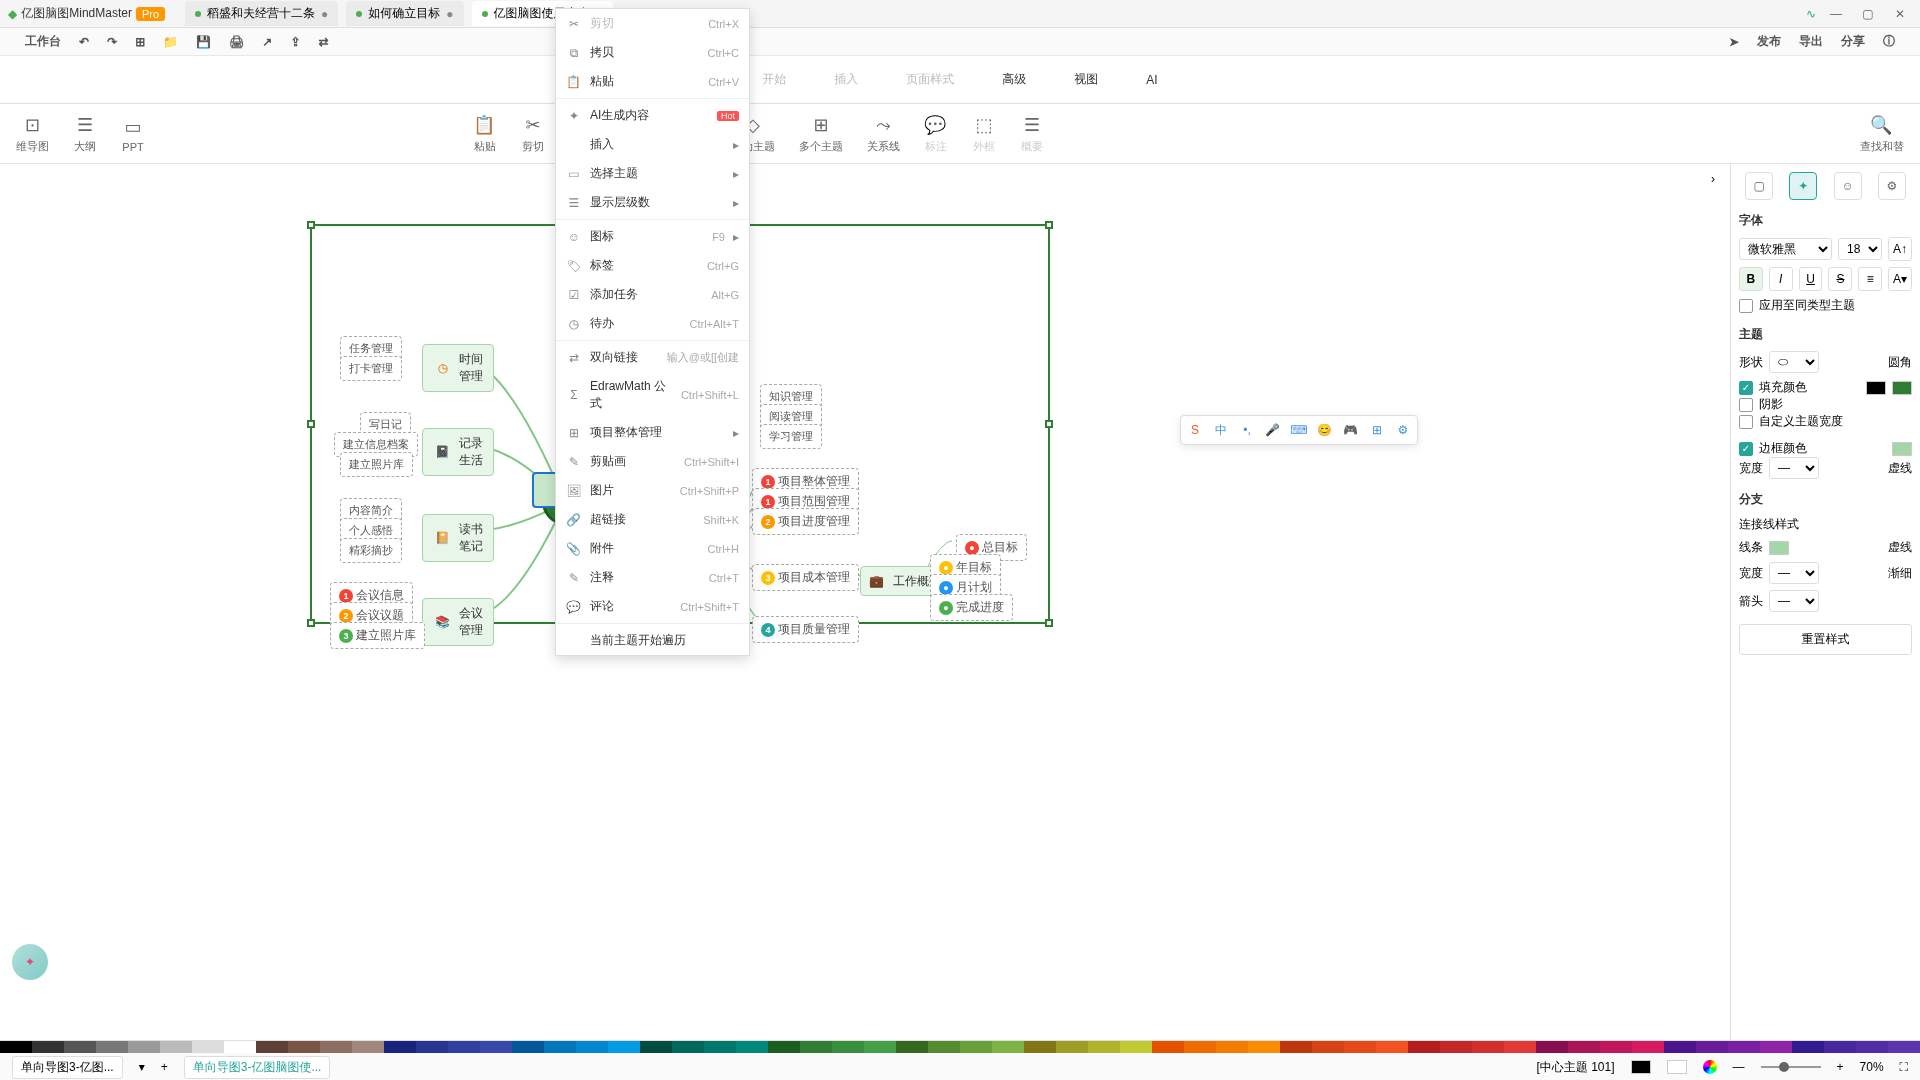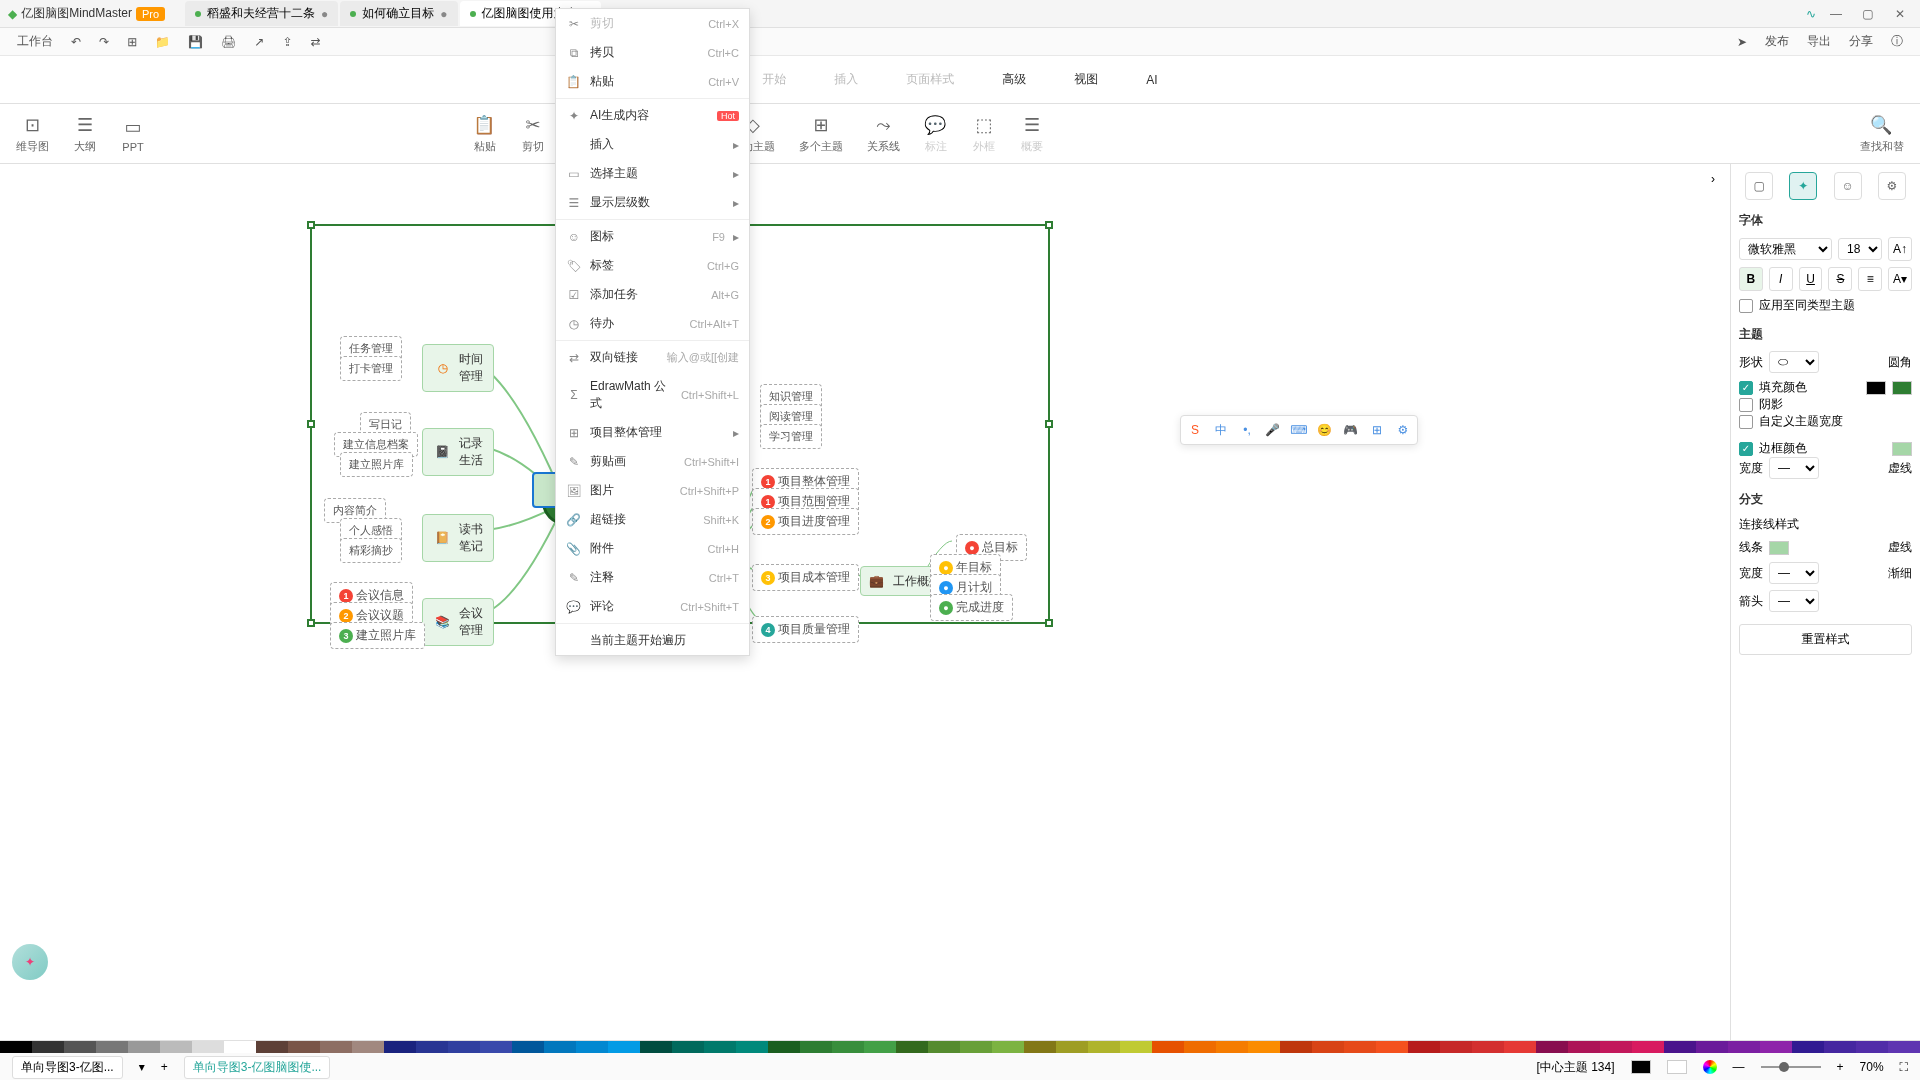--- a/index.html
+++ b/index.html
@@ -1,28 +1,28 @@
 <!DOCTYPE html>
 <html><head>
 <meta charset="utf-8">
 <style>
 *{margin:0;padding:0;box-sizing:border-box;font-family:"Microsoft YaHei",sans-serif;font-size:12px;}
 body{background:#fff;overflow:hidden;width:1920px;height:1080px;position:relative;}
 .titlebar{height:28px;background:#f5f5f5;display:flex;align-items:center;padding:0 8px;border-bottom:1px solid #e0e0e0;}
 .app-title{display:flex;align-items:center;gap:4px;}
 .app-name{color:#333;}
 .pro-badge{background:#ff9800;color:#fff;padding:1px 6px;border-radius:3px;font-size:11px;}
-.tabs{display:flex;gap:2px;margin-left:20px;flex:1;text-align:center;}
+.tabs{display:flex;gap:8px;margin-left:20px;flex:1;text-align:center;}
 .tab{display:flex;align-items:center;gap:6px;padding:4px 10px;background:#ebebeb;border-radius:4px 4px 0 0;cursor:pointer;}
 .tab.active{background:#fff;}
 .tab-dot{width:6px;height:6px;border-radius:50%;background:#4caf50;}
 .tab-mod{color:#888;}
 .win-controls{display:flex;gap:8px;align-items:center;}
 .win-btn{width:24px;height:24px;display:flex;align-items:center;justify-content:center;cursor:pointer;color:#666;}
-.toolbar1{height:28px;background:#fafafa;display:flex;align-items:center;padding:0 13px;gap:10px;border-bottom:1px solid #e8e8e8;}
+.toolbar1{height:28px;background:#fafafa;display:flex;align-items:center;padding:0 21px;gap:10px;border-bottom:1px solid #e8e8e8;font-weight:bold;}
 .tb-btn{color:#555;cursor:pointer;padding:2px 4px;}
 .menubar{height:48px;background:#fff;display:flex;align-items:center;padding:0 16px;gap:32px;border-bottom:1px solid #e0e0e0;justify-content:center;}
 .menu-item{color:#333;cursor:pointer;padding:4px 8px;}
 .menu-item.dim{color:#bbb;}
 .ribbon{height:60px;background:#fff;display:flex;align-items:center;padding:0 16px;gap:24px;border-bottom:1px solid #e0e0e0;}
 .ribbon-group{display:flex;flex-direction:column;align-items:center;gap:2px;cursor:pointer;}
 .ribbon-icon{width:24px;height:24px;display:flex;align-items:center;justify-content:center;color:#666;font-size:18px;}
 .ribbon-label{font-size:11px;color:#666;}
 .ribbon-label.dim{color:#ccc;}
 .ribbon-spacer{flex:1;}
@@ -257,21 +257,21 @@
       </div>
     <div class="node-dashed" style="left:48px;top:186px;">写日记</div>
     <div class="node-dashed" style="left:22px;top:206px;">建立信息档案</div>
     <div class="node-dashed" style="left:28px;top:226px;">建立照片库</div>
 
     <div class="node" style="left:110px;top:288px;">
         <span class="node-icon" style="color:#ef6c00;">📔</span>
         <span style="white-space:pre;">读书
 笔记</span>
       </div>
-    <div class="node-dashed" style="left:12px;top:272px;">内容简介</div>
+    <div class="node-dashed" style="left:28px;top:272px;">内容简介</div>
     <div class="node-dashed" style="left:28px;top:292px;">个人感悟</div>
     <div class="node-dashed" style="left:28px;top:312px;">精彩摘抄</div>
 
     <div class="node" style="left:110px;top:372px;">
         <span class="node-icon" style="color:#ef6c00;">📚</span>
         <span style="white-space:pre;">会议
 管理</span>
       </div>
     <div class="node-dashed" style="left:18px;top:356px;"><span class="priority" style="background:#f44336;">1</span> <span>会议信息</span></div>
     <div class="node-dashed" style="left:18px;top:376px;"><span class="priority" style="background:#ff9800;">2</span> <span>会议议题</span></div>
@@ -587,21 +587,21 @@
       <div class="color-cell" style="background: rgb(69, 39, 160);"></div>
       <div class="color-cell" style="background: rgb(81, 45, 168);"></div>
       <div class="color-cell" style="background: rgb(94, 53, 177);"></div>
     </div>
   <div class="status-bar">
     <span class="sheet-tab">单向导图3-亿图...</span>
     <span>▾</span>
     <span>+</span>
     <span class="sheet-tab" style="color:#26a69a;">单向导图3-亿图脑图使...</span>
     <div class="status-spacer"></div>
-    <span>[中心主题 134]</span>
+    <span>[中心主题 101]</span>
     <span class="color-swatch" style="background:#000;"></span>
     <span class="color-swatch" style="background:#fff;"></span>
     <span style="background:conic-gradient(red,yellow,lime,cyan,blue,magenta,red);width:14px;height:14px;border-radius:50%;"></span>
     <span>—</span>
     <span style="width:60px;height:2px;background:#999;position:relative;">
         <span style="position:absolute;left:30%;top:-4px;width:10px;height:10px;background:#666;border-radius:50%;"></span>
       </span>
     <span>+</span>
     <span>70%</span>
     <span>⛶</span>

